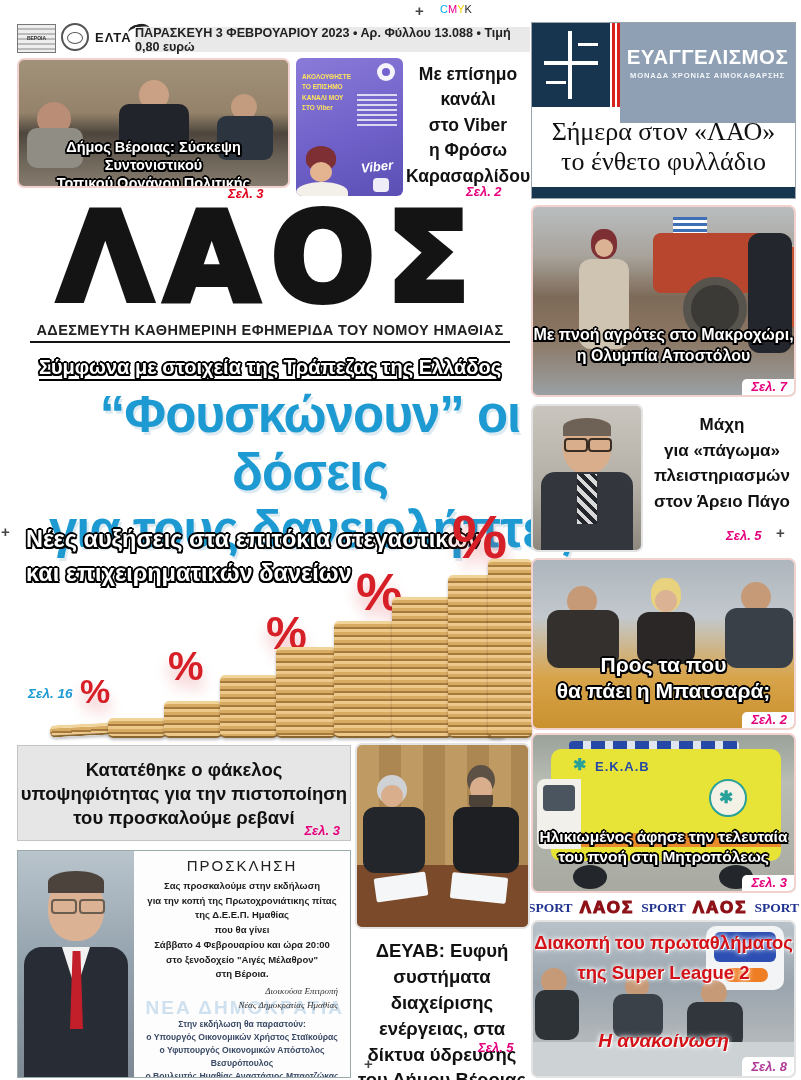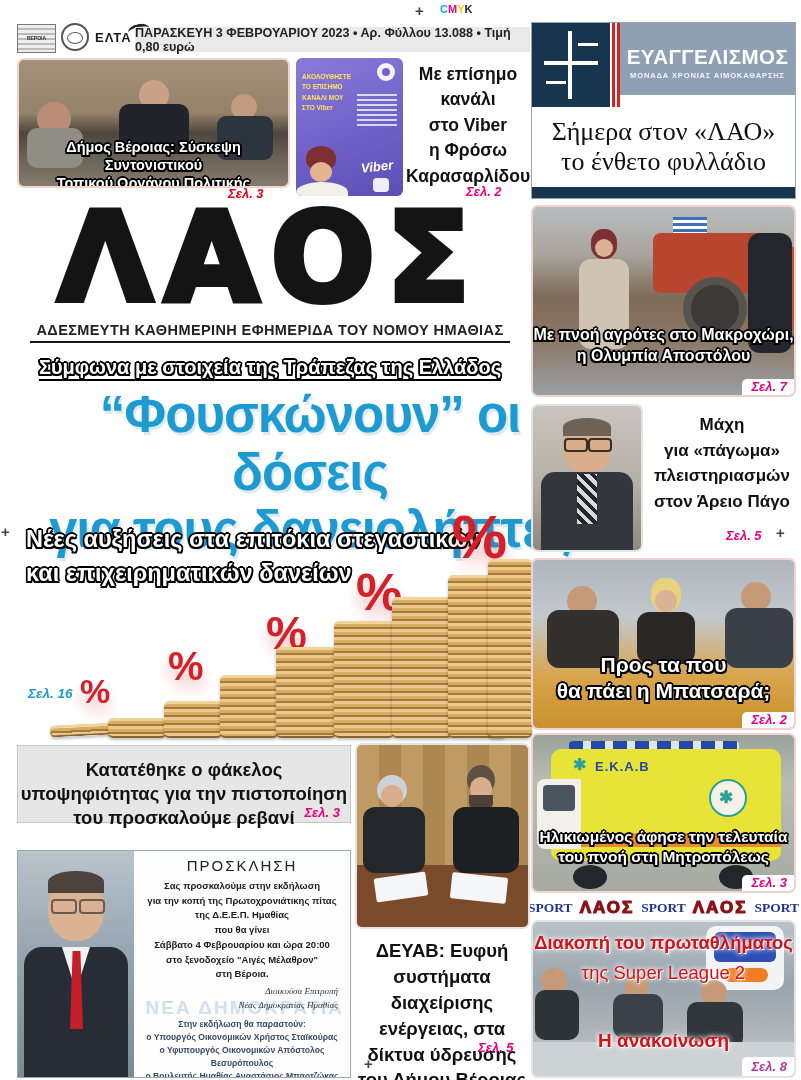--- a/index.html
+++ b/index.html
@@ -18,21 +18,21 @@
         border-radius:5px;border-top:3px solid #f0d49a;border-bottom:2px solid #8a6530;
         box-shadow:0 2px 3px rgba(0,0,0,.25);}
   .mark{color:#444;font-size:15px;font-weight:bold;}
   .inv-body{font-size:9.5px;font-weight:bold;color:#1c1c1c;line-height:1.55;text-align:center;}
   .attend{font-size:8.6px;font-weight:bold;color:#3a4a66;line-height:1.5;text-align:center;}
 </style>
 </head>
 <body>
 
 <div class="abs mark" style="left:415px;top:2px;">+</div>
-<div class="abs" style="left:440px;top:3px;font-size:11px;font-weight:bold;">
+<div class="abs" style="left:440px;top:3px;font-size:11px;font-weight:normal;">
   <span style="color:#00aeef">C</span><span style="color:#ec008c">M</span><span style="color:#f5d000">Y</span><span style="color:#231f20">K</span>
 </div>
 <div class="abs mark" style="left:1px;top:523px;">+</div>
 <div class="abs mark" style="left:776px;top:524px;">+</div>
 <div class="abs mark" style="left:364px;top:1055px;">+</div>
 
 <div class="abs" style="left:17px;top:24px;width:37px;height:27px;border:1px solid #777;background:repeating-linear-gradient(180deg,#eee 0 3px,#bbb 3px 5px);text-align:center;">
   <span style="font-size:5px;font-weight:bold;color:#333;line-height:27px;">ΒΕΡΟΙΑ</span>
 </div>
 <div class="abs" style="left:61px;top:23px;width:28px;height:28px;border:2px solid #555;border-radius:50%;box-sizing:border-box;">
@@ -48,21 +48,21 @@
 
 <div class="abs" style="left:531px;top:22px;width:265px;height:177px;border:1px solid #9aa4ad;box-sizing:border-box;background:#fff;">
   <div style="position:relative;height:84px;">
     <div style="position:absolute;left:0;top:0;width:78px;height:84px;background:#17354f;">
       <div style="position:absolute;left:36px;top:8px;width:4px;height:68px;background:#fff;"></div>
       <div style="position:absolute;left:12px;top:38px;width:54px;height:4px;background:#fff;"></div>
       <div style="position:absolute;left:46px;top:20px;width:20px;height:3px;background:#fff;"></div>
       <div style="position:absolute;left:14px;top:58px;width:20px;height:3px;background:#fff;"></div>
     </div>
     <div style="position:absolute;left:78px;top:0;width:10px;height:84px;background:repeating-linear-gradient(90deg,#fff 0 2px,#d6231f 2px 5px,#fff 5px 7px,#d6231f 7px 10px);"></div>
-    <div style="position:absolute;left:88px;top:0;right:0;height:72px;background:#8fa0b4;text-align:center;">
+    <div style="position:absolute;left:88px;top:0;right:0;height:100px;background:#8fa0b4;text-align:center;">
       <div style="margin-top:22px;font-size:20.5px;font-weight:bold;color:#fff;letter-spacing:.5px;">ΕΥΑΓΓΕΛΙΣΜΟΣ</div>
       <div style="font-size:7.6px;font-weight:bold;color:#f2f5f8;letter-spacing:.8px;margin-top:2px;">ΜΟΝΑΔΑ ΧΡΟΝΙΑΣ ΑΙΜΟΚΑΘΑΡΣΗΣ</div>
     </div>
   </div>
   <div style="height:80px;text-align:center;font-family:'Liberation Serif',serif;color:#111;">
     <div style="padding-top:10px;font-size:26px;">Σήμερα στον «ΛΑΟ»</div>
     <div style="font-size:26px;">το ένθετο φυλλάδιο</div>
   </div>
   <div style="height:11px;background:#17354f;"></div>
 </div>
@@ -225,26 +225,26 @@
     <div style="position:absolute;left:18px;top:42px;width:44px;height:14px;border-radius:7px;background:#ef7d24;"></div>
   </div>
   <div style="position:absolute;left:8px;top:46px;width:26px;height:26px;border-radius:50%;background:#c79a77;"></div>
   <div style="position:absolute;left:2px;top:68px;width:44px;height:50px;border-radius:10px;background:#2e3338;"></div>
   <div style="position:absolute;left:92px;top:52px;width:24px;height:24px;border-radius:50%;background:#c79a77;"></div>
   <div style="position:absolute;left:80px;top:72px;width:50px;height:44px;border-radius:10px;background:#3b4149;"></div>
   <div style="position:absolute;left:168px;top:58px;width:26px;height:26px;border-radius:50%;background:#c79a77;"></div>
   <div style="position:absolute;left:154px;top:80px;width:56px;height:46px;border-radius:10px;background:#31363c;"></div>
   <div style="position:absolute;left:0;bottom:0;width:100%;height:34px;background:#cdd2d5;"></div>
   <div style="position:absolute;left:0;right:0;top:10px;text-align:center;font-weight:900;font-size:18.5px;color:#d31116;text-shadow:0 0 4px #fff,0 0 6px #fff,1px 1px 0 #fff;">Διακοπή του πρωταθλήματος</div>
-  <div style="position:absolute;left:0;right:0;top:40px;text-align:center;font-weight:400;font-size:18.5px;color:#d31116;text-shadow:0 0 4px #fff,0 0 6px #fff,1px 1px 0 #fff;">της Super League 2</div>
-  <div style="position:absolute;left:0;right:0;top:108px;text-align:center;font-weight:900;font-size:19px;color:#d31116;text-shadow:0 0 4px #fff,0 0 6px #fff,1px 1px 0 #fff;">Η ανακοίνωση</div>
+  <div style="position:absolute;left:0;right:0;top:40px;text-align:center;font-weight:700;font-size:18.5px;color:#d31116;text-shadow:0 0 4px #fff,0 0 6px #fff,1px 1px 0 #fff;">της Super League 2</div>
+  <div style="position:absolute;left:0;right:0;top:108px;text-align:center;font-weight:900;font-size:19px;color:#d31116;text-shadow:0 0 4px #fff,0 0 6px #fff,1px 1px 0 #fff;font-style:italic;">Η ανακοίνωση</div>
   <div class="abs chip" style="right:0;bottom:0;"><span class="pageref" style="color:#b0399a;">Σελ. 8</span></div>
 </div>
 
-<div class="abs" style="left:17px;top:745px;width:334px;height:78px;background:#e6e6e6;border:1px solid #c4c4c4;box-sizing:border-box;">
+<div class="abs" style="left:17px;top:745px;width:334px;height:96px;background:#e6e6e6;border:1px solid #c4c4c4;box-sizing:border-box;">
   <div style="margin-top:12px;text-align:center;font-weight:800;color:#111;font-size:18.5px;line-height:1.3;">
     <div>Κατατέθηκε ο φάκελος</div>
     <div>υποψηφιότητας για την πιστοποίηση</div>
     <div>του προσκαλούμε ρεβανί</div>
   </div>
   <div class="abs pageref" style="right:10px;bottom:2px;">Σελ. 3</div>
 </div>
 
 <div class="abs" style="left:17px;top:850px;width:334px;height:228px;border:1px solid #9aa;box-sizing:border-box;background:#fdfdfd;overflow:hidden;">
   <div style="position:absolute;right:6px;bottom:58px;font-size:19px;font-weight:900;color:#cfe0ef;letter-spacing:2px;">ΝΕΑ ΔΗΜΟΚΡΑΤΙΑ</div>

